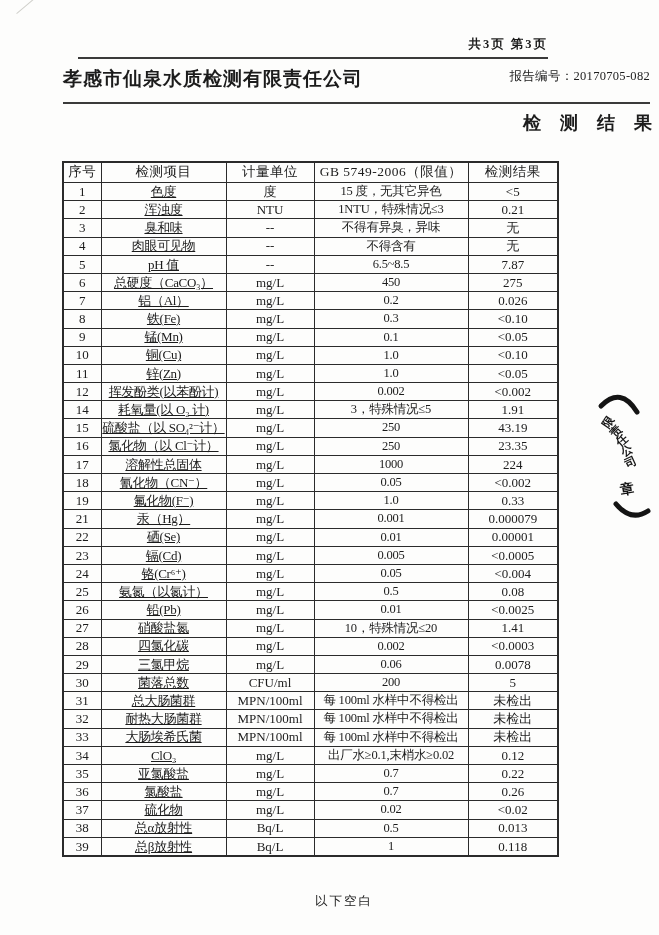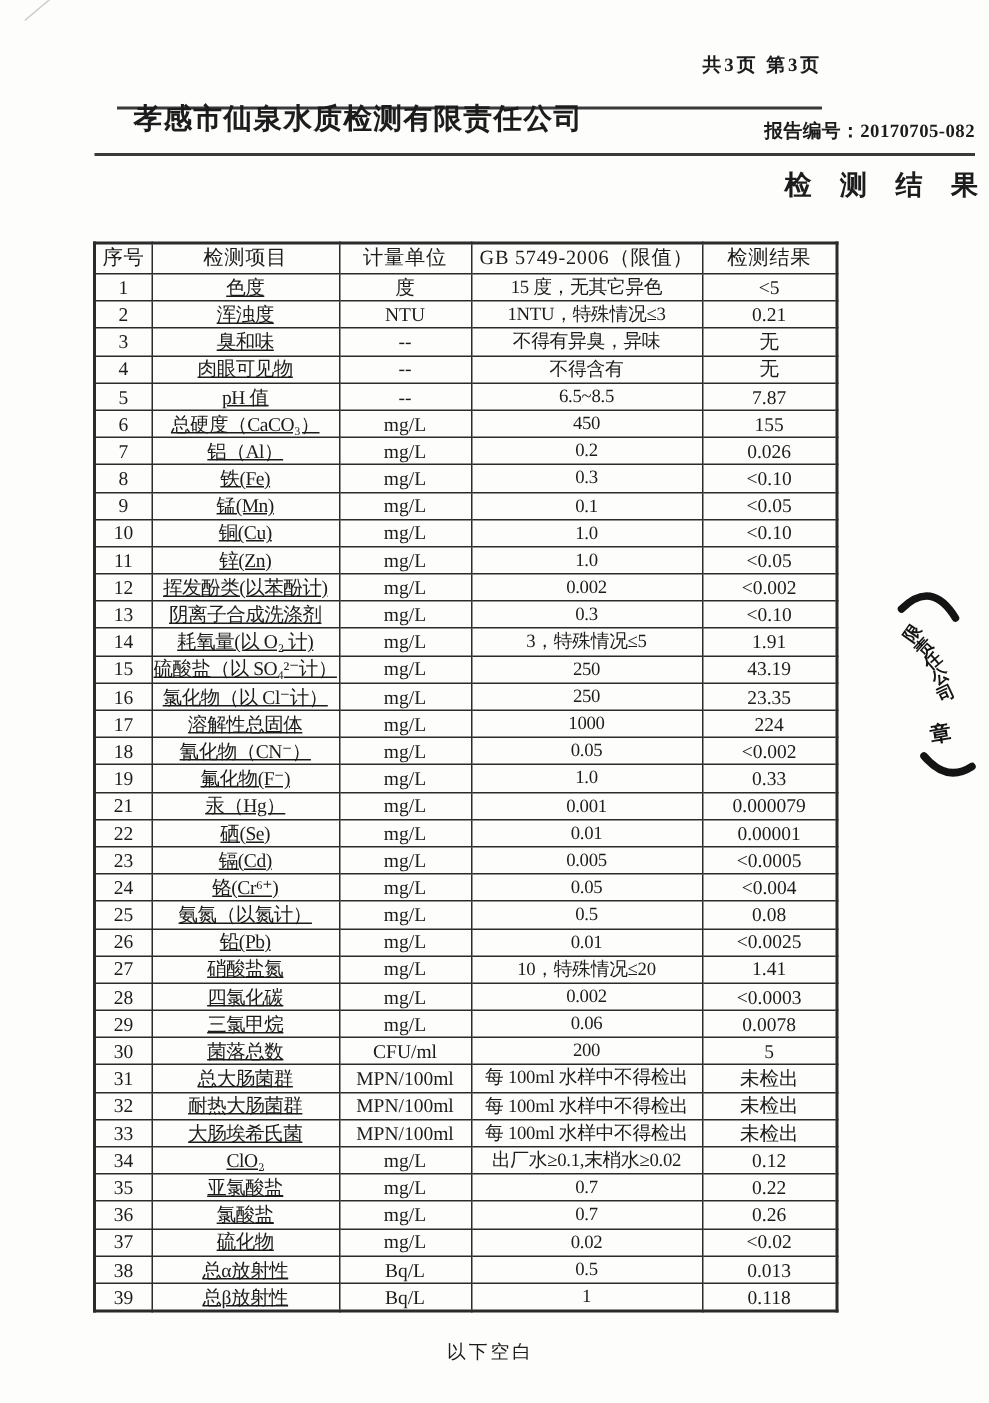--- a/index.html
+++ b/index.html
@@ -19,39 +19,39 @@
     background:var(--paper);
   }
   .fold-mark{
     position:absolute;left:14px;top:6px;width:22px;height:1px;
     background:#cfcfca;transform:rotate(-40deg);
   }
   
   .page-indicator-wrap{
     position:absolute;top:35px;left:78px;width:470px;
     text-align:right;border-bottom:2px solid #3a3a3a;
-    padding-bottom:20px;line-height:16px;
+    padding-bottom:5px;line-height:16px;
   }
   .page-indicator-wrap span{
     font-size:12.5px;font-weight:bold;letter-spacing:2px;
   }
   
   .masthead{
     position:absolute;top:66px;left:63px;width:587px;
     border-bottom:2px solid #3a3a3a;
     display:flex;justify-content:space-between;align-items:flex-end;
   }
   .company-name{
     font-family:"Liberation Sans","DejaVu Sans",sans-serif;
     font-weight:bold;font-size:19px;letter-spacing:1px;
-    margin-left:26px;padding-bottom:10px;
+    padding-bottom:10px;
   }
   .report-no{
-    font-size:12.5px;font-weight:bold;letter-spacing:0.3px;
-    padding-bottom:6px;white-space:nowrap;
+    font-size:12.5px;font-weight:normal;letter-spacing:0.3px;
+    padding-bottom:17px;white-space:nowrap;
   }
   .doc-title{
     position:absolute;top:111px;left:0;width:659px;text-align:right;
     font-family:"Liberation Sans","DejaVu Sans",sans-serif;
     font-weight:bold;font-size:18px;letter-spacing:7px;text-indent:7px;
   }
   
   table.results{
     position:absolute;top:139px;left:62px;width:495px;
     border-collapse:collapse;table-layout:fixed;
@@ -69,21 +69,21 @@
     padding:0;font-size:13px;line-height:1.05;
     white-space:nowrap;overflow:hidden;
     font-weight:normal;color:var(--ink);
   }
   .results th{height:19px;font-size:13.5px;letter-spacing:0.5px;}
   .results tbody td{height:17.2px;}
   .results td:nth-child(2){letter-spacing:-0.3px;text-decoration:underline;}
   .results td:nth-child(4){font-size:12.5px;letter-spacing:-0.2px;}
   .results td:nth-child(5){font-size:13px;}
   .end-note{
-    position:absolute;top:893px;left:57px;width:540px;
+    position:absolute;top:893px;left:74px;width:540px;
     text-align:center;font-size:12.5px;letter-spacing:2px;
   }
   
   svg.seal{position:absolute;left:585px;top:382px;width:74px;height:150px;}
   .seal .arc{fill:none;stroke:#141414;stroke-width:5;stroke-linecap:round;}
   .seal text{
     font-family:"Liberation Serif","DejaVu Serif",serif;
     font-weight:bold;fill:#141414;font-size:11.5px;
   }
   .seal text.sz{font-size:14px;}
@@ -159,21 +159,21 @@
     <td>pH 值</td>
     <td>--</td>
     <td>6.5~8.5</td>
     <td>7.87</td>
   </tr>
         <tr>
     <td>6</td>
     <td>总硬度（CaCO₃）</td>
     <td>mg/L</td>
     <td>450</td>
-    <td>155</td>
+    <td>275</td>
   </tr>
         <tr>
     <td>7</td>
     <td>铝（Al）</td>
     <td>mg/L</td>
     <td>0.2</td>
     <td>0.026</td>
   </tr>
         <tr>
     <td>8</td>
@@ -202,27 +202,20 @@
     <td>mg/L</td>
     <td>1.0</td>
     <td>&lt;0.05</td>
   </tr>
         <tr>
     <td>12</td>
     <td>挥发酚类(以苯酚计)</td>
     <td>mg/L</td>
     <td>0.002</td>
     <td>&lt;0.002</td>
-  </tr>
-        <tr>
-    <td>13</td>
-    <td>阴离子合成洗涤剂</td>
-    <td>mg/L</td>
-    <td>0.3</td>
-    <td>&lt;0.10</td>
   </tr>
         <tr>
     <td>14</td>
     <td>耗氧量(以 O₂ 计)</td>
     <td>mg/L</td>
     <td>3，特殊情况≤5</td>
     <td>1.91</td>
   </tr>
         <tr>
     <td>15</td>

